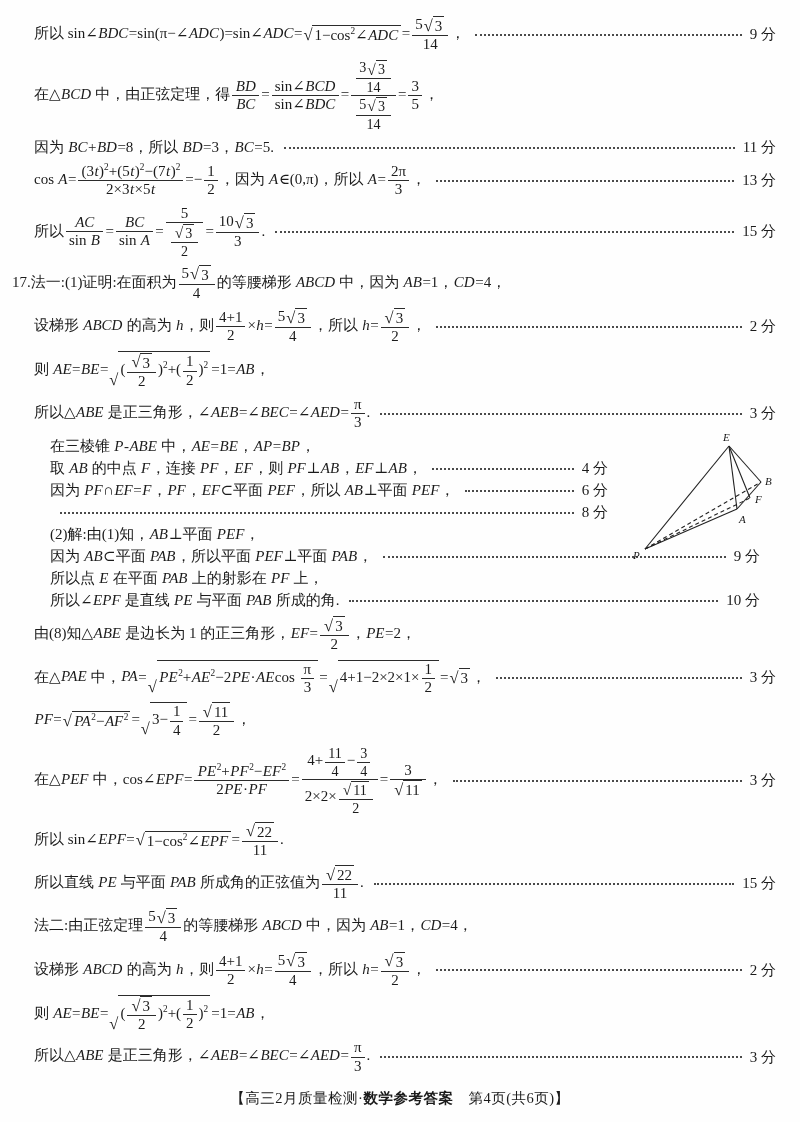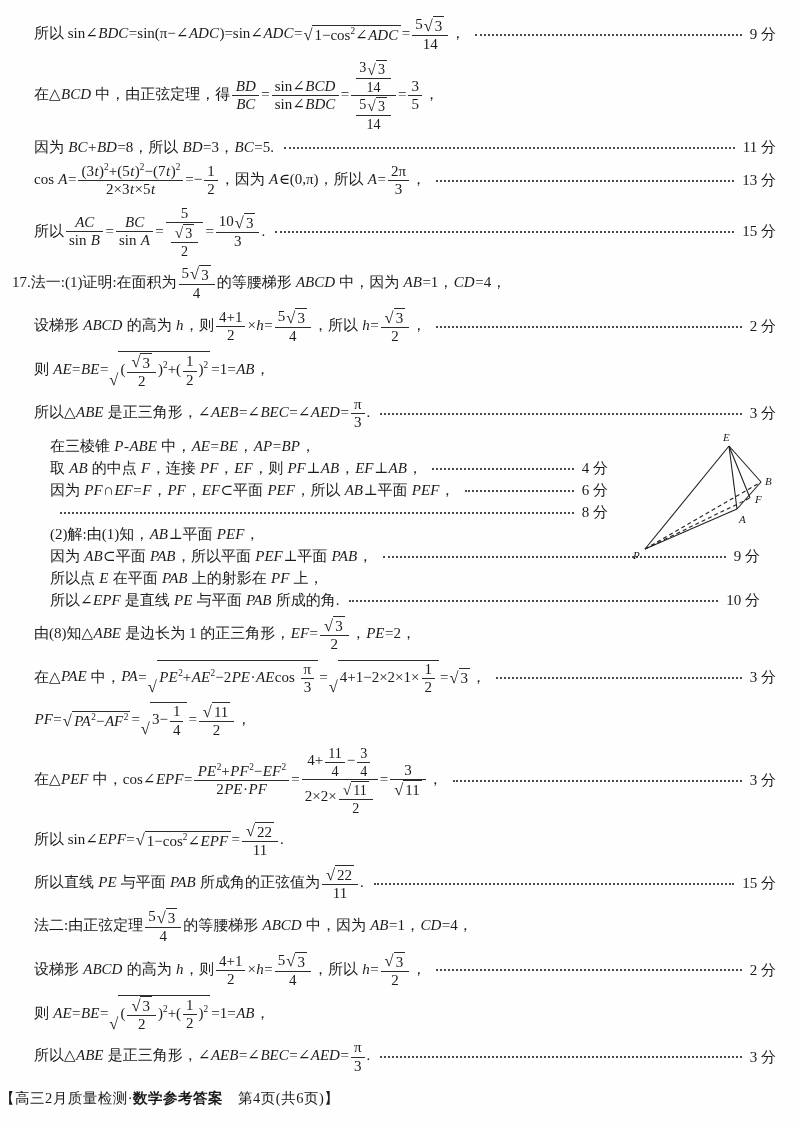--- a/index.html
+++ b/index.html
@@ -19,21 +19,21 @@
   .frac{display:inline-block;vertical-align:middle;text-align:center;margin:0 2px;}
   .frac .frac{font-size:0.94em;}
   .frac>.num,.frac>.den{display:block;padding:0 3px;line-height:1.15;}
   .frac>.den{border-top:1.4px solid #2b2b2b;}
   .sqrt{display:inline-flex;align-items:stretch;vertical-align:middle;margin:0 1px;}
   .rad{align-self:flex-end;line-height:1.0;font-size:1.1em;transform:translateY(-1px);}
   .sqb{border-top:1.4px solid #2b2b2b;padding:0 2px;line-height:1.2;}
   sup{font-size:0.62em;line-height:1;}
   i.v{font-style:italic;padding:0 0.5px;}
   .figure{position:absolute;left:632px;top:430px;width:162px;height:134px;}
-  .footer{position:absolute;left:0;right:0;bottom:14px;text-align:left;
+  .footer{position:absolute;left:0;right:0;bottom:14px;text-align:center;
           font-size:14.5px;letter-spacing:0.5px;}
   .footer b{font-weight:bold;}
   svg text{font-family:"Liberation Serif","DejaVu Serif",serif;font-style:italic;font-size:11px;fill:#1b1b1b;}
 </style>
 </head>
 <body>
 
 <div class="page">
 
   <div>

